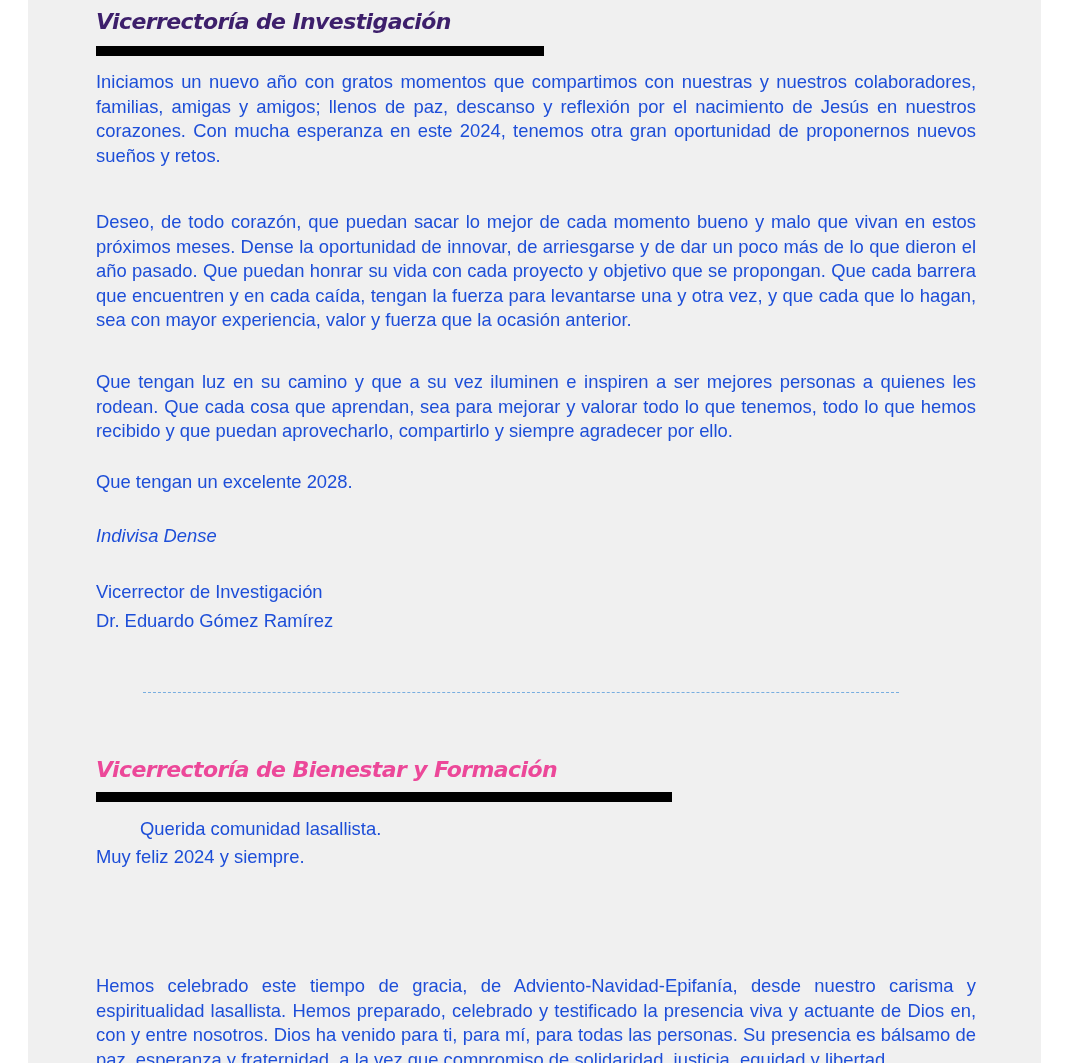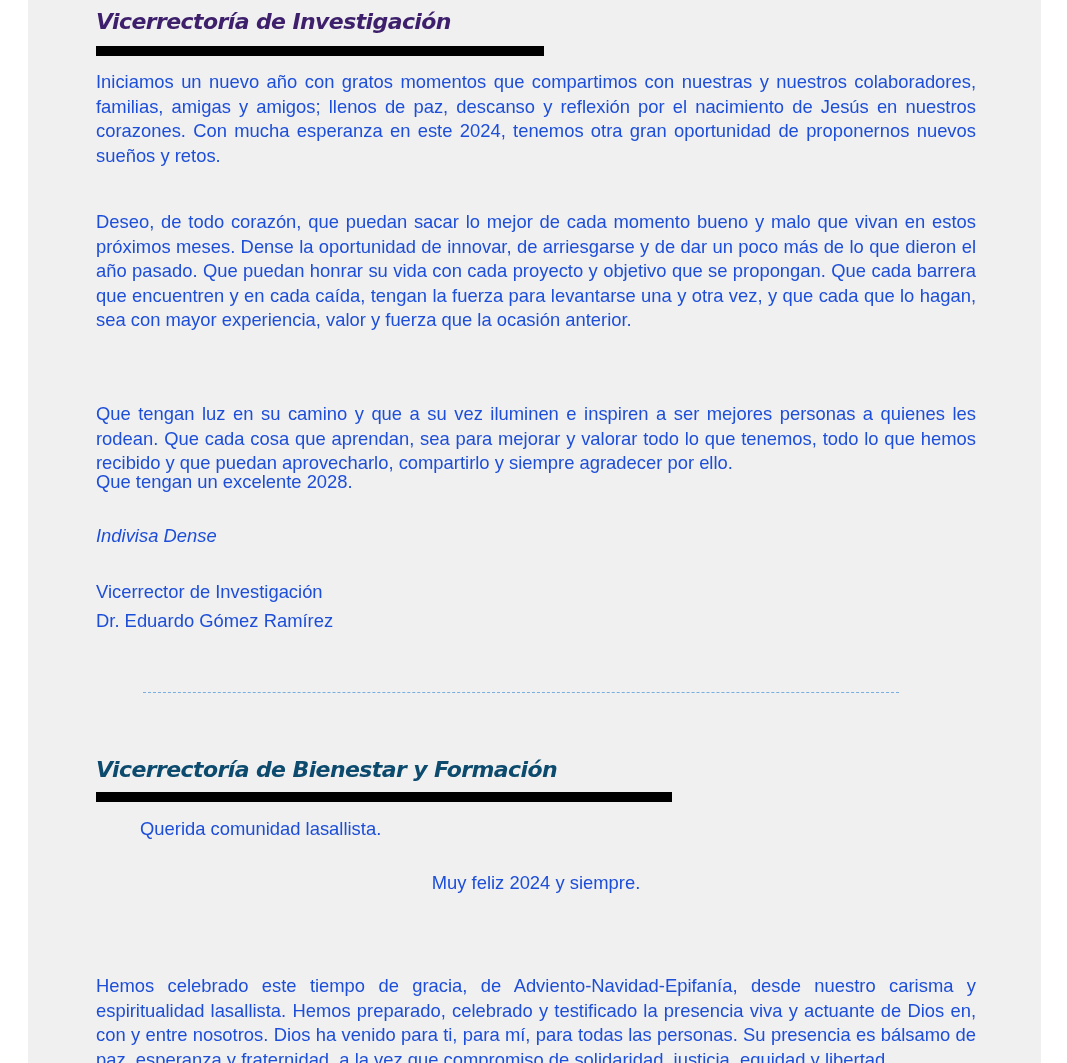--- a/index.html
+++ b/index.html
@@ -56,36 +56,36 @@
       text-align: justify;
       text-align-last: left;
     }
     .italic {
       font-style: italic;
     }
     #title1 { top: 11px; color: #3d1f6b; }
     #bar1 { top: 46px; width: 448px; }
     #p1 { top: 70px; }
     #p2 { top: 190px; margin-top: 20px; }
-    #p3 { top: 370px; margin-top: 32px; }
+    #p3 { top: 370px; }
     #p4 { top: 470px; }
     #p5 { top: 524px; }
     #sig { top: 577px; line-height: 29px; }
     .divider {
       position: absolute;
       left: 143px;
       top: 692px;
       width: 756px;
       height: 0;
       border-top: 1.5px dashed #78aee0;
     }
     #title2 { top: 759px; color: #d4102d; }
     #bar2 { top: 792px; width: 576px; }
     #q1 { top: 817px; margin-left: 44px; }
-    #q2 { top: 871px; text-align: center; }
+    #q2 { top: 845px; }
     #q3 { top: 974px; }
   </style>
 </head>
 <body>
 
 <div class="page"></div>
 
 <h2 class="section-title" id="title1" style="color: rgb(61, 31, 107);">Vicerrectoría de Investigación</h2>
 <div class="title-bar" id="bar1"></div>
 
@@ -104,21 +104,21 @@
 <div class="body-text italic" id="p5">
   <p>Indivisa Dense</p>
 </div>
 <div class="body-text" id="sig">
   <p>Vicerrector de Investigación</p>
   <p>Dr. Eduardo Gómez Ramírez</p>
 </div>
 
 <div class="divider" style="border-top-color: rgb(120, 174, 224);"></div>
 
-<h2 class="section-title" id="title2" style="color: #0c4a6e;">Vicerrectoría de Bienestar y Formación</h2>
+<h2 class="section-title" id="title2" style="color: #ec4899;">Vicerrectoría de Bienestar y Formación</h2>
 <div class="title-bar" id="bar2"></div>
 
 <div class="body-text" id="q1">
   <p>Querida comunidad lasallista.</p>
 </div>
 <div class="body-text" id="q2">
   <p>Muy feliz 2024 y siempre.</p>
 </div>
 <div class="body-text justify" id="q3">
   <p>Hemos celebrado este tiempo de gracia, de Adviento-Navidad-Epifanía, desde nuestro carisma y espiritualidad lasallista. Hemos preparado, celebrado y testificado la presencia viva y actuante de Dios en, con y entre nosotros. Dios ha venido para ti, para mí, para todas las personas. Su presencia es bálsamo de paz, esperanza y fraternidad, a la vez que compromiso de solidaridad, justicia, equidad y libertad.</p>

